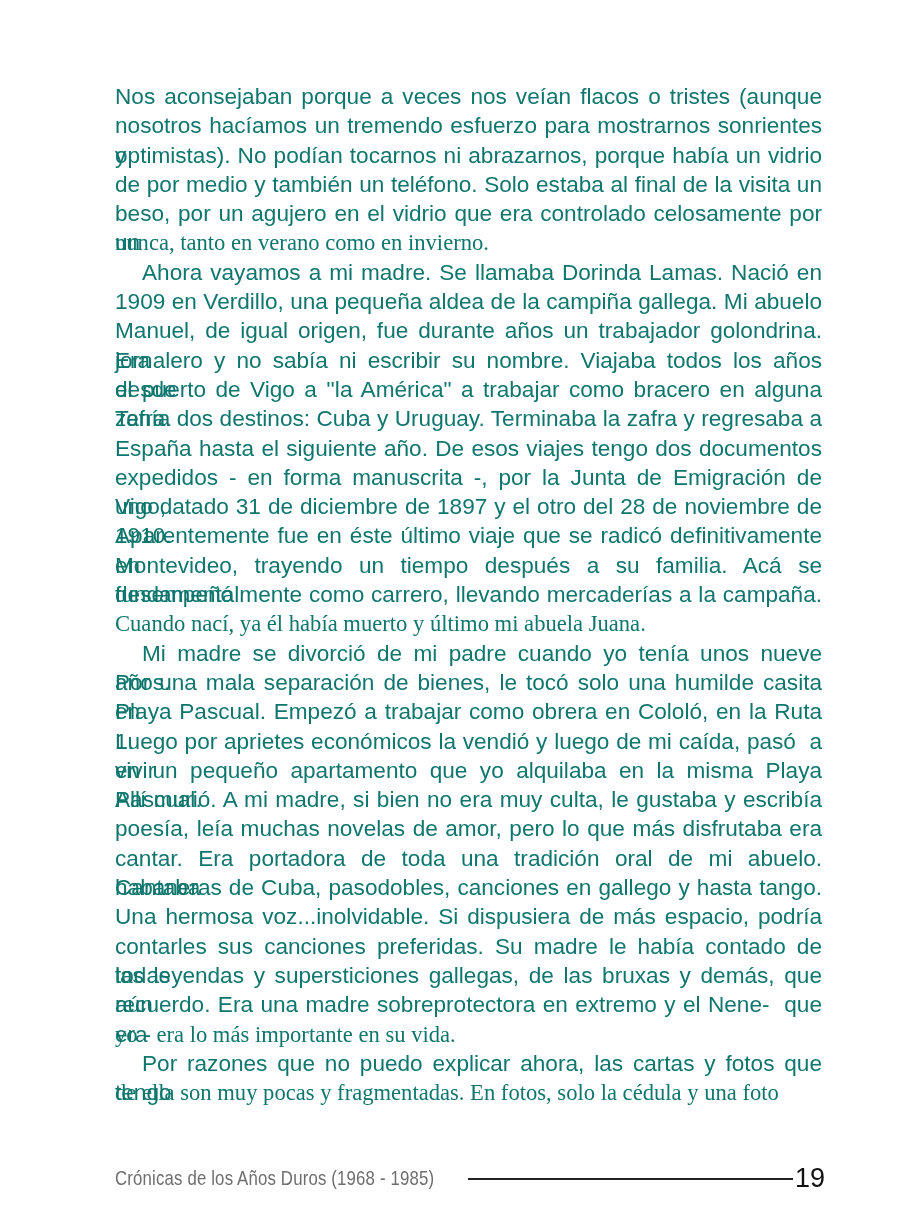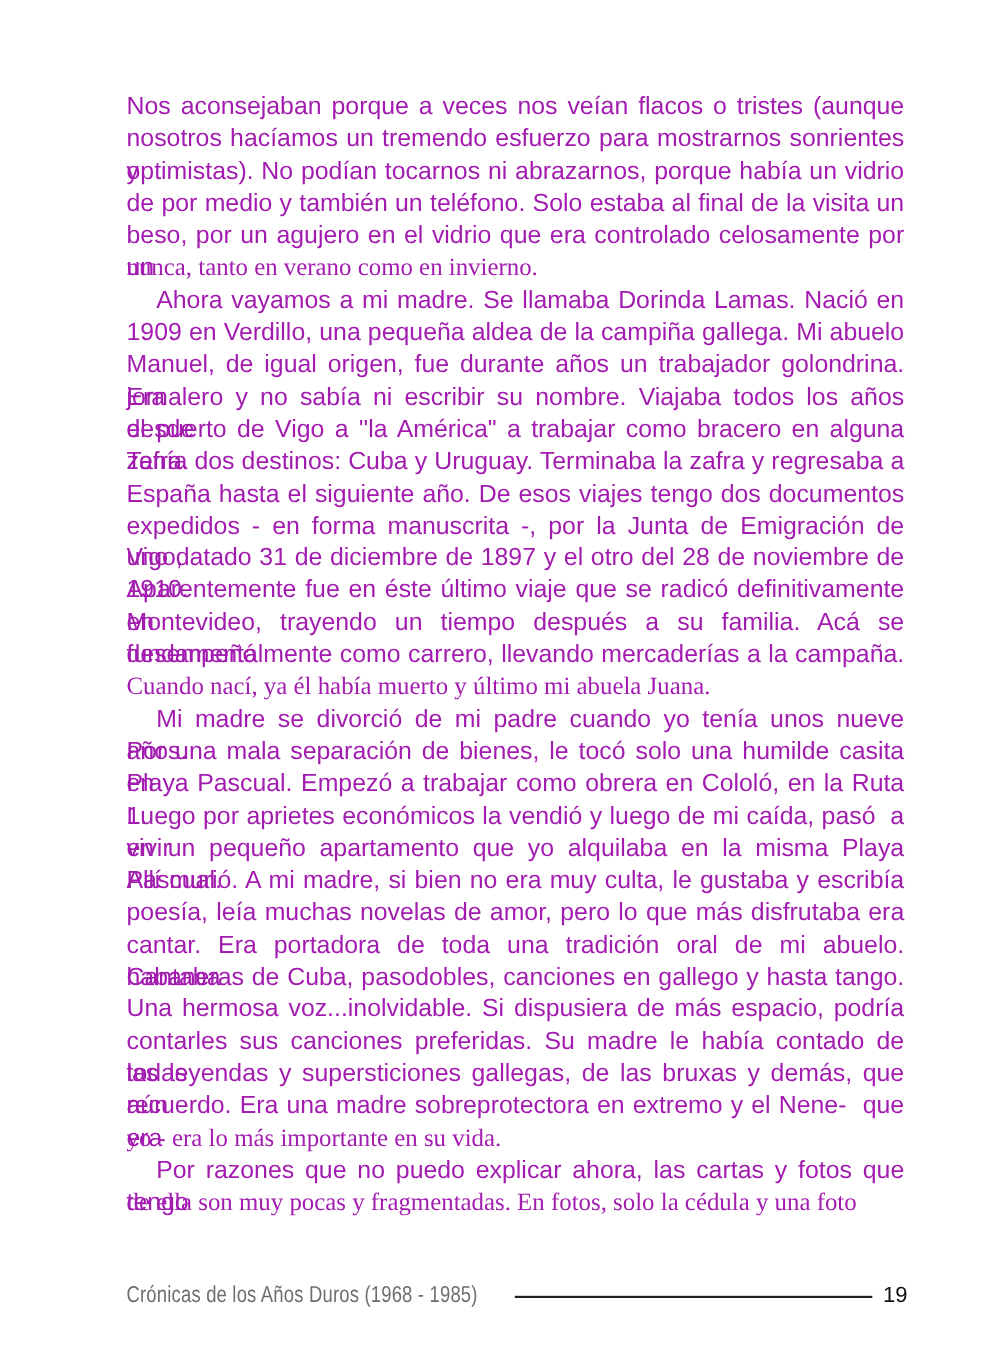--- a/index.html
+++ b/index.html
@@ -13,21 +13,21 @@
     height: 1225px;
     background: #ffffff;
     overflow: hidden;
     font-family: "Liberation Sans", sans-serif;
   }
   .body-text {
     position: absolute;
     left: 115px;
     top: 82px;
     width: 707px;
-    color: #a21caf;
+    color: #0f766e;
     font-size: 22.6px;
     line-height: 29.3px;
     font-weight: 400;
   }
   .paragraph { margin: 0; padding: 0; }
   .line {
     text-align: justify;
     text-align-last: justify;
     -moz-text-align-last: justify;
     white-space: normal;
@@ -64,21 +64,21 @@
     width: 325px;
     top: 50%;
     border-top: 2px solid #222222;
     height: 0;
   }
   .footer-page-number {
     position: absolute;
     right: 0;
     top: 50%;
     transform: translateY(-50%);
-    font-size: 20px;
+    font-size: 27px;
     color: #111111;
   }
 </style>
 </head>
 <body>
 
 <div class="page">
   <div class="body-text" id="body-text">
       <div class="paragraph">
         <div class="line">Nos aconsejaban porque a veces nos veían flacos o tristes (aunque</div>

